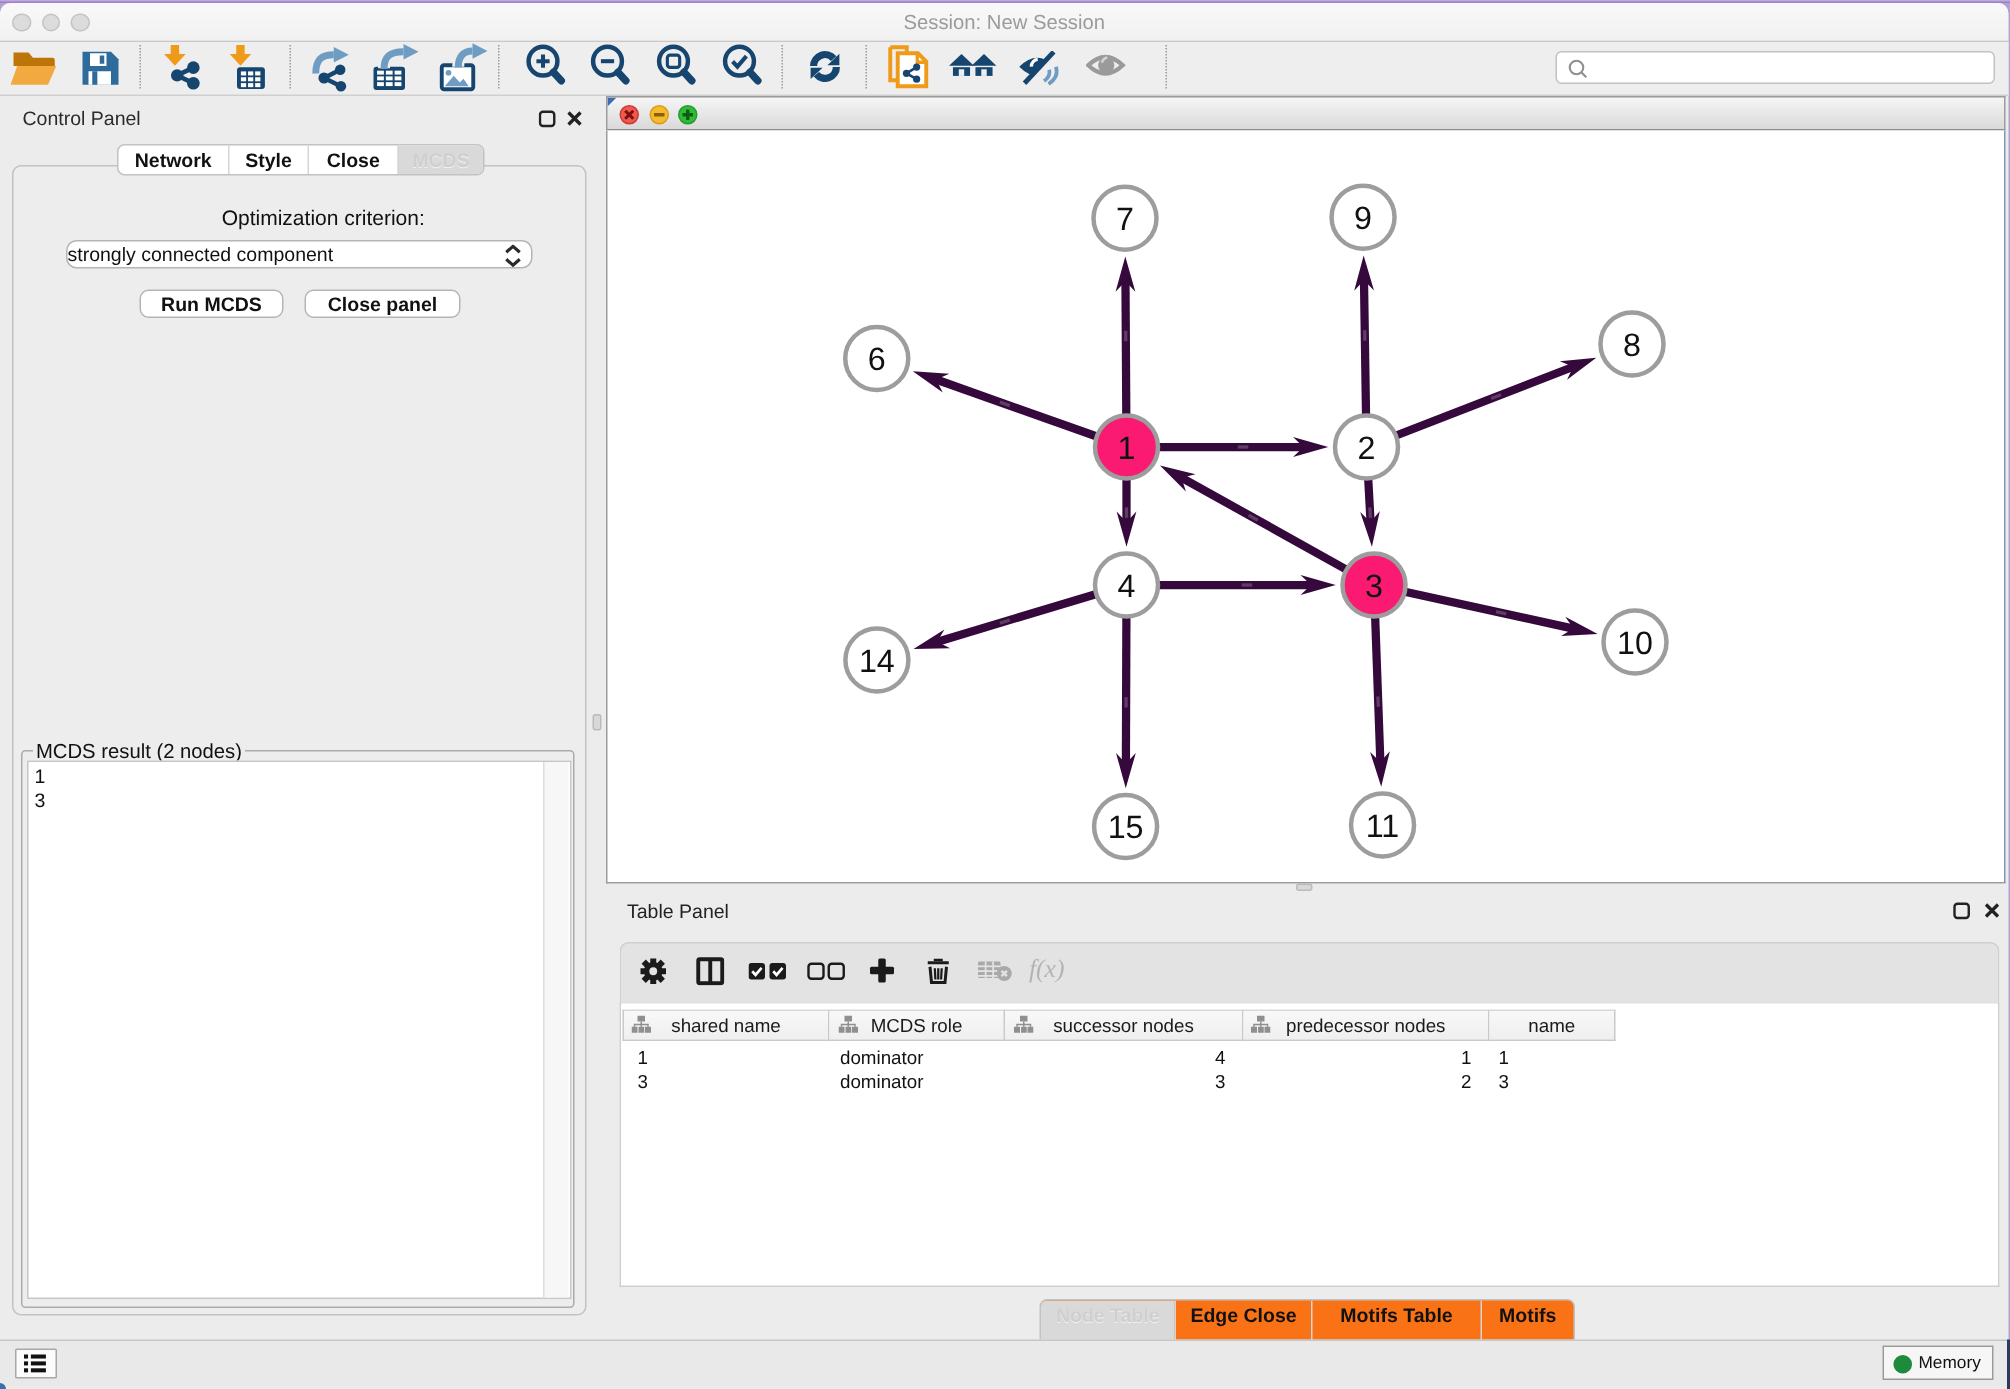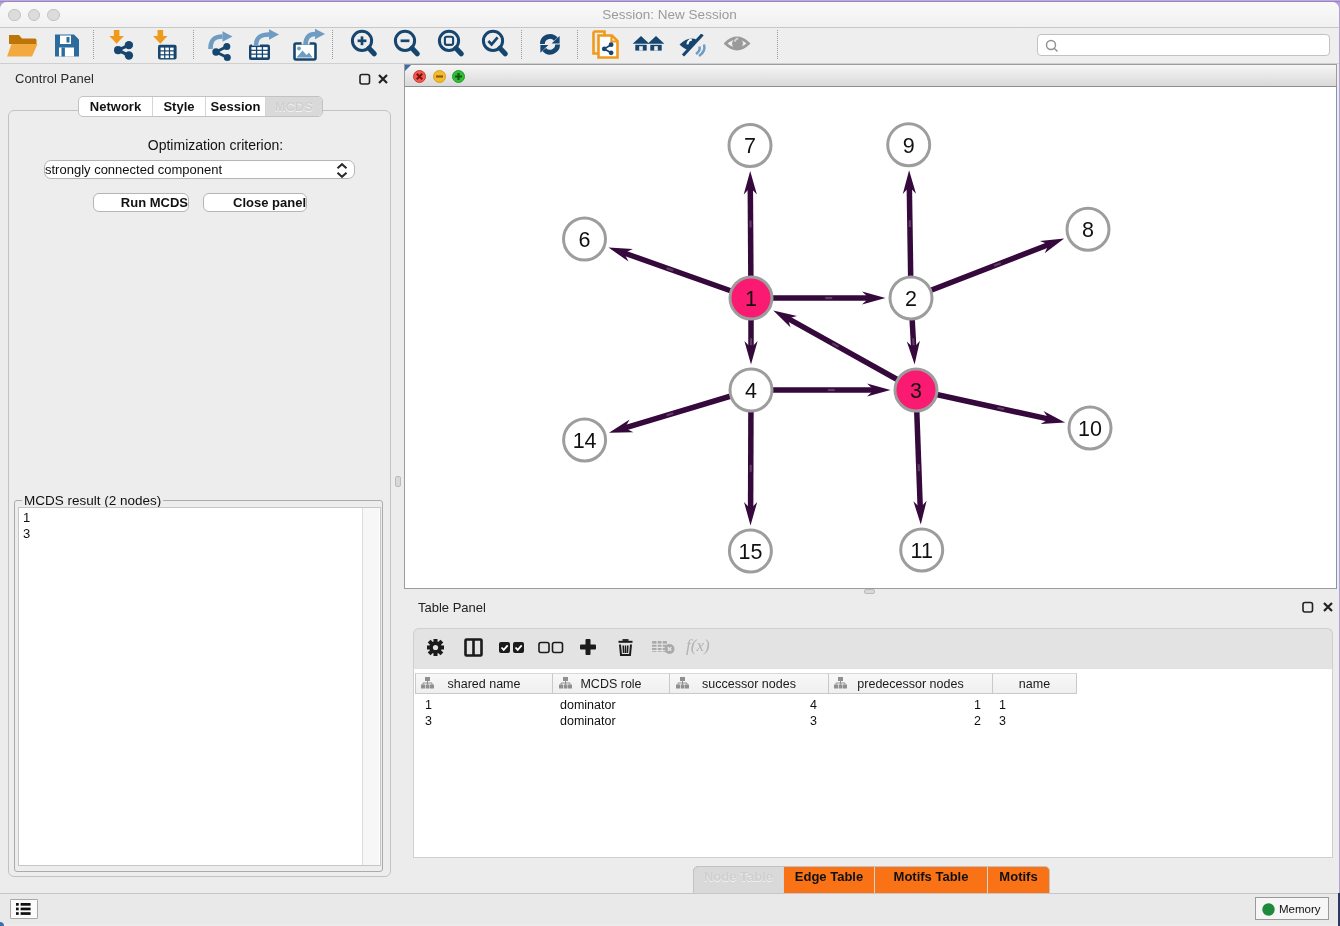--- a/index.html
+++ b/index.html
@@ -11,21 +11,21 @@
 .wtitle{position:absolute;top:4.5px;width:100%;text-align:center;font-size:13.5px;color:#9b9b9b}
 .toolbar{position:absolute;left:0;top:28px;width:1339px;height:36px;background:#eeeeee;border-bottom:1px solid #cfcfcf}
 .search{position:absolute;left:1037px;top:6px;width:293px;height:22px;background:#fff;border:1px solid #c2c2c2;border-radius:4px}
 .cp-title{position:absolute;left:15px;top:71px;font-size:13px;color:#2b2b2b}
 .tabs{position:absolute;left:78px;top:96px;height:21px;display:flex;border:1px solid #c2c2c2;border-radius:5px;overflow:hidden;background:#fff;z-index:3}
 .tab{font-size:13px;font-weight:700;color:#111;text-align:center;line-height:19px;border-left:1px solid #d5d5d5}
 .tab:first-child{border-left:none}
 .tabsel{background:#d9d9d9;color:#cfcfcf;text-shadow:0 1px 0 #f2f2f2}
 .cpbox{position:absolute;left:8px;top:110px;width:383px;height:767px;background:#ededed;border:1px solid #c2c2c2;border-radius:6px}
 .btn{position:absolute;background:#fff;border:1px solid #b5b5b5;border-radius:6px;font-size:13px;font-weight:700;
- color:#111;text-align:right;line-height:17px;height:19px}
+ color:#111;text-align:center;line-height:17px;height:19px}
 .nettitle{position:absolute;left:404px;top:64px;width:933px;height:23px;
  background:linear-gradient(#f6f6f6,#d9d9d9);border:1px solid #9c9c9c;border-bottom:1px solid #8f8f8f}
 .netbtn{position:absolute;top:5px;width:13px;height:13px;border-radius:50%}
 .netbtn svg{display:block}
 .canvas{position:absolute;left:404px;top:87px;width:933px;height:502px;background:#fff;
  border-left:1px solid #9c9c9c;border-right:1px solid #7c96b6;border-bottom:1px solid #9c9c9c}
 .tpbar{position:absolute;left:413px;top:628px;width:920px;height:40px;background:#e3e3e3;
  border:1px solid #cfcfcf;border-bottom:none;border-radius:6px 6px 0 0}
 .tptable{position:absolute;left:413px;top:668px;width:920px;height:190px;background:#fff;border:1px solid #cfcfcf;border-top:1px solid #e0e0e0}
 .th{position:absolute;top:673px;height:21px;background:linear-gradient(#f8f8f8,#efefef);border-top:1px solid #d8d8d8;border-bottom:1px solid #c9c9c9;border-right:1px solid #c9c9c9;
@@ -230,21 +230,21 @@
 </div>
 
 <div class="cp-title">Control Panel</div>
 <svg class="abs" style="left:359px;top:73px" width="30" height="13" viewBox="0 0 30 13">
 <rect x="1" y="1.5" width="9.5" height="9.5" rx="2" fill="none" stroke="#222" stroke-width="1.6"></rect>
 <path d="M20,2 l8,8 M28,2 l-8,8" stroke="#222" stroke-width="2.2"></path>
   </svg>
 <div class="tabs">
  <div class="tab" style="width:73px">Network</div>
  <div class="tab" style="width:53px">Style</div>
- <div class="tab" style="width:60px">Session</div>
+ <div class="tab" style="width:60px">Close</div>
  <div class="tab tabsel" style="width:57px">MCDS</div>
 </div>
 <div class="cpbox"></div>
 <div class="abs" style="left:8px;top:137px;width:415px;text-align:center;font-size:14px;color:#111">Optimization criterion:</div>
 <div class="abs" style="left:44px;top:160px;width:311px;height:19px;background:#fff;border:1px solid #b5b5b5;border-radius:7px;font-size:13px;color:#111;line-height:17px;">strongly connected component
 <svg width="12" height="15" viewBox="0 0 12 15" style="position:absolute;right:6px;top:2px" fill="none" stroke="#2b2b2b" stroke-width="2.1">
       <path d="M1.5,5.2 L6,1.2 L10.5,5.2"></path>
       <path d="M1.5,9.8 L6,13.8 L10.5,9.8"></path>
     </svg></div>
 <div class="btn" style="left:93px;top:193px;width:96px">Run MCDS</div>
@@ -457,21 +457,21 @@
 <div class="cell" style="left:770px;top:697px;width:47px;text-align:right">4</div>
 <div class="cell" style="left:934px;top:697px;width:47px;text-align:right">1</div>
 <div class="cell" style="left:999px;top:697px">1</div>
 <div class="cell" style="left:425px;top:713px">3</div>
 <div class="cell" style="left:560px;top:713px">dominator</div>
 <div class="cell" style="left:770px;top:713px;width:47px;text-align:right">3</div>
 <div class="cell" style="left:934px;top:713px;width:47px;text-align:right">2</div>
 <div class="cell" style="left:999px;top:713px">3</div>
 <div class="btabs">
  <div class="tab tabsel" style="width:89px">Node Table</div>
- <div class="tab" style="width:91px">Edge Table</div>
+ <div class="tab" style="width:91px">Edge Close</div>
  <div class="tab" style="width:113px">Motifs Table</div>
  <div class="tab" style="width:62px">Motifs</div>
 </div>
 
 <div class="statusbar"></div>
 <div class="abs" style="left:10px;top:899px;width:28px;height:20px;background:#fbfbfb;border:1px solid #a8a8a8;border-radius:1px">
 <svg width="15" height="14" viewBox="0 0 15 14" style="position:absolute;left:5px;top:2px">
 <g fill="#111">
         <rect x="0" y="1" width="2.7" height="2.7"></rect>
         <rect x="0" y="5.6" width="2.7" height="2.7"></rect>

